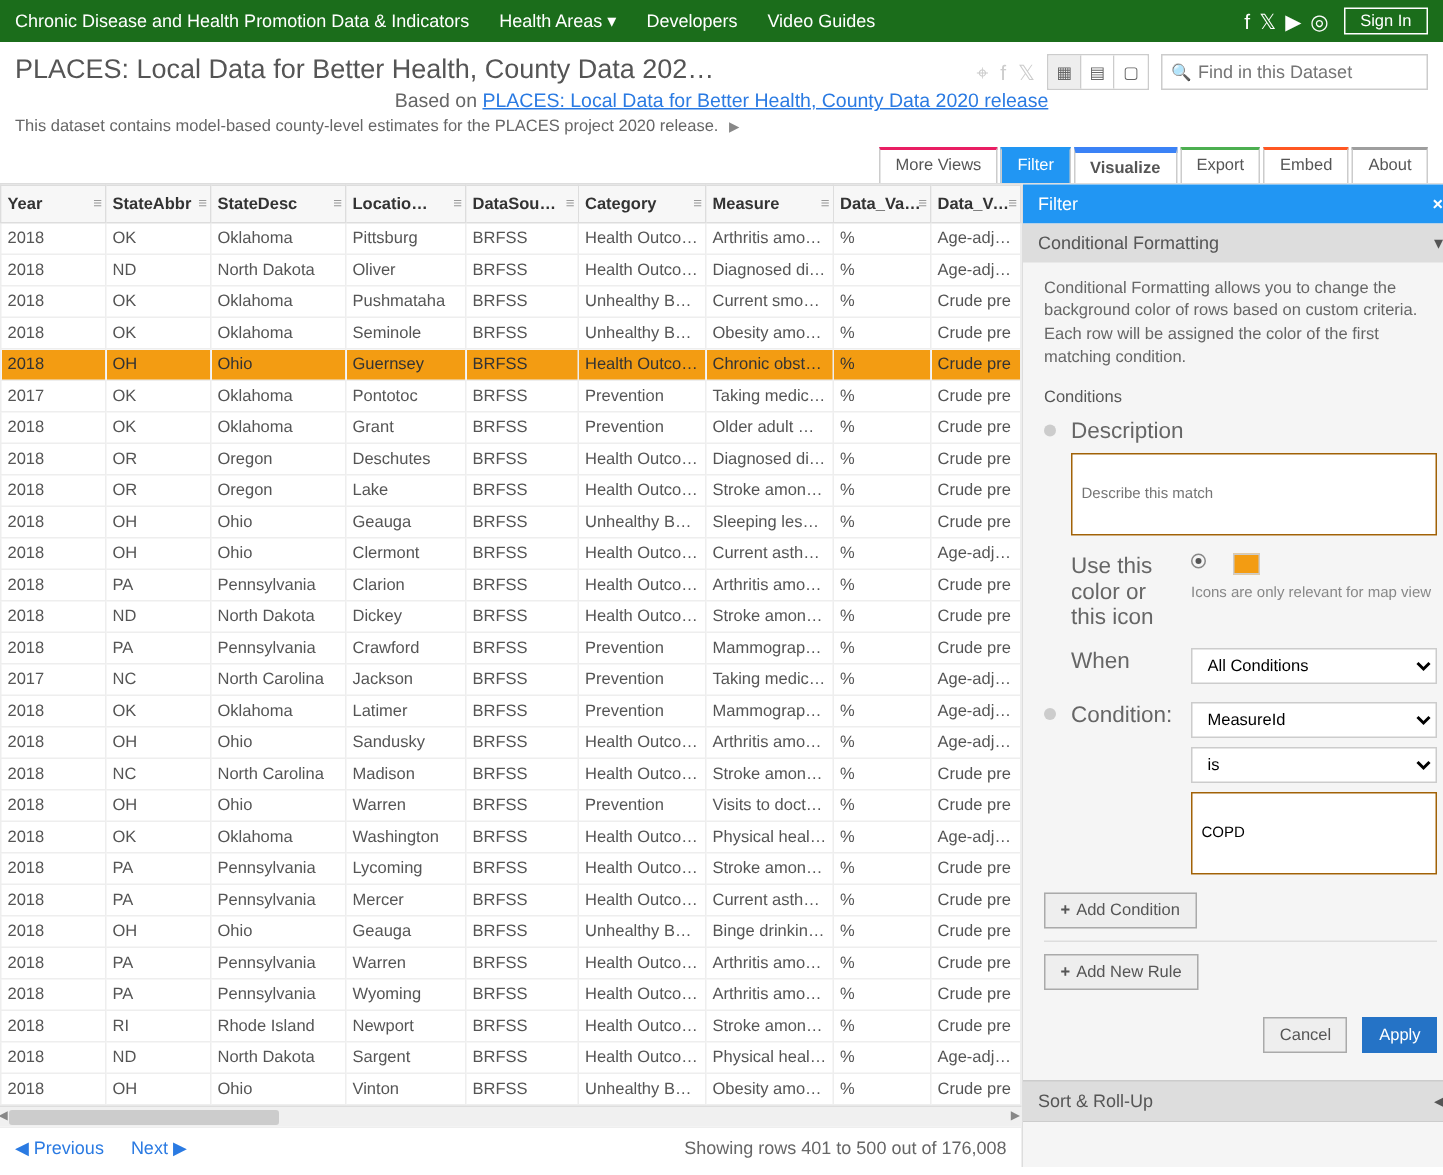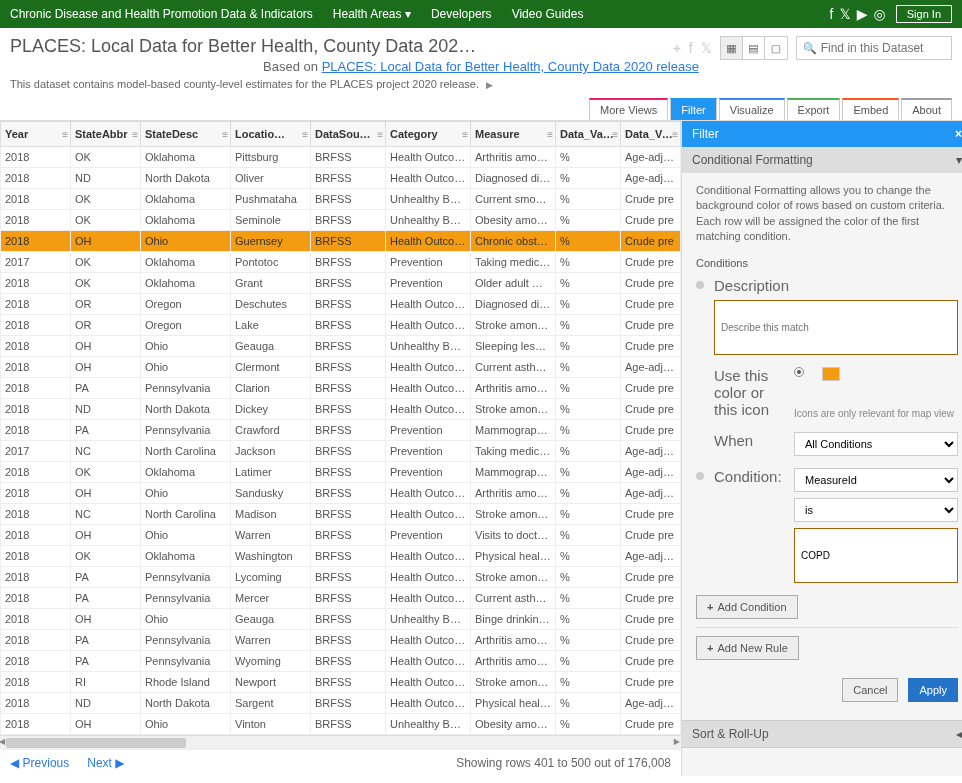--- a/index.html
+++ b/index.html
@@ -20,30 +20,30 @@
 .based-on a { color: #2a7ae2; text-decoration: underline; }
 .dataset-desc { font-size: 11px; color: #666; margin-top: 4px; }
 .expand-btn { display: inline-block; margin-left: 4px; color: #888; font-size: 9px; cursor: pointer; }
 
 .header-icons { position: absolute; right: 10px; top: 8px; display: flex; align-items: center; gap: 8px; }
 .share-icons { display: flex; gap: 8px; color: #ccc; font-size: 14px; }
 .view-toggle { display: flex; border: 1px solid #ccc; }
 .view-toggle button { width: 22px; height: 22px; border: none; background: #fff; border-right: 1px solid #ccc; cursor: pointer; color: #666; font-size: 11px; }
 .view-toggle button:last-child { border-right: none; }
 .view-toggle button.active { background: #eee; }
-.search-box { border: 1px solid #ccc; display: flex; align-items: center; padding: 2px 6px; width: 156px; height: 24px; justify-content: center; }
+.search-box { border: 1px solid #ccc; display: flex; align-items: center; padding: 2px 6px; width: 178px; height: 24px; justify-content: center; }
 .search-box input { border: none; outline: none; font-size: 12px; width: 100%; }
 .search-box::before { content: "🔍"; font-size: 11px; margin-right: 4px; color: #888; }
 
 
 .tabs-row { display: flex; justify-content: flex-end; padding: 4px 10px 0; gap: 0; border-bottom: 1px solid #ddd; }
 .tab { padding: 4px 10px; font-size: 11px; border: 1px solid #ccc; border-bottom: none; background: #fff; cursor: pointer; color: #555; position: relative; margin-left: 2px; }
 .tab-moreviews { border-top: 2px solid #e91e63; }
 .tab-filter { border-top: 2px solid #2196F3; background: #2196F3; color: #fff; }
-.tab-visualize { border-top: 2px solid #3b82f6; }
+.tab-visualize { border-top: 4px solid #3b82f6; font-weight: bold; }
 .tab-export { border-top: 2px solid #4caf50; }
 .tab-embed { border-top: 2px solid #ff5722; }
 .tab-about { border-top: 2px solid #9e9e9e; }
 
 
 .main { display: flex; }
 .left-pane { flex: 0 0 662px; border-right: 1px solid #ddd; }
 .right-pane { flex: 0 0 290px; background: #f5f5f5; }
 
 
@@ -72,21 +72,21 @@
 .section-body { padding: 10px 14px; font-size: 11px; color: #555; }
 .cond-desc { margin-bottom: 12px; line-height: 1.4; color: #666; }
 .cond-label { margin-bottom: 8px; color: #555; }
 
 .form-row { display: flex; align-items: flex-start; margin-bottom: 12px; gap: 10px; }
 .bullet { width: 8px; height: 8px; border-radius: 50%; background: #ccc; margin-top: 4px; flex-shrink: 0; }
 .form-label { width: 70px; color: #666; font-size: 15px; }
 .form-control { flex: 1; }
 .text-input { width: 100%; border: 1px solid #a16207; padding: 21px 6px; font-size: 10px; outline: none; }
 .select-input { width: 100%; border: 1px solid #ccc; padding: 4px 6px; font-size: 11px; background: #fff; outline: none; }
-.color-row { display: flex; flex-direction: column; gap: 22px;}
+.color-row { display: flex; flex-direction: column; gap: 2px;}
 .color-pick-row { display: flex; align-items: flex-start; gap: 18px;}
 .radio-dot { width: 10px; height: 10px; border: 1px solid #888; border-radius: 50%; display: inline-block; position: relative; }
 .radio-dot.checked::after { content:""; position:absolute; width:4px; height:4px; background:#555; border-radius:50%; left:2px; top:2px;}
 .color-swatch { width: 18px; height: 14px; background: #f39c12; border: 1px solid #ccc; display: inline-block; }
 .icon-note { font-size: 10px; color: #888; line-height: 1.3; margin-top: 4px; }
 
 .btn { border: 1px solid #aaa; background: #eee; padding: 5px 10px; font-size: 11px; cursor: pointer; display: inline-flex; align-items: center; gap: 4px; color: #555; }
 .btn-primary { background: #2573c6; color: #fff; border-color: #2573c6; }
 .btn-row { display: flex; justify-content: flex-end; gap: 10px; margin-top: 10px; padding: 8px 0;}
 .add-btn-row { margin: 8px 0; }

